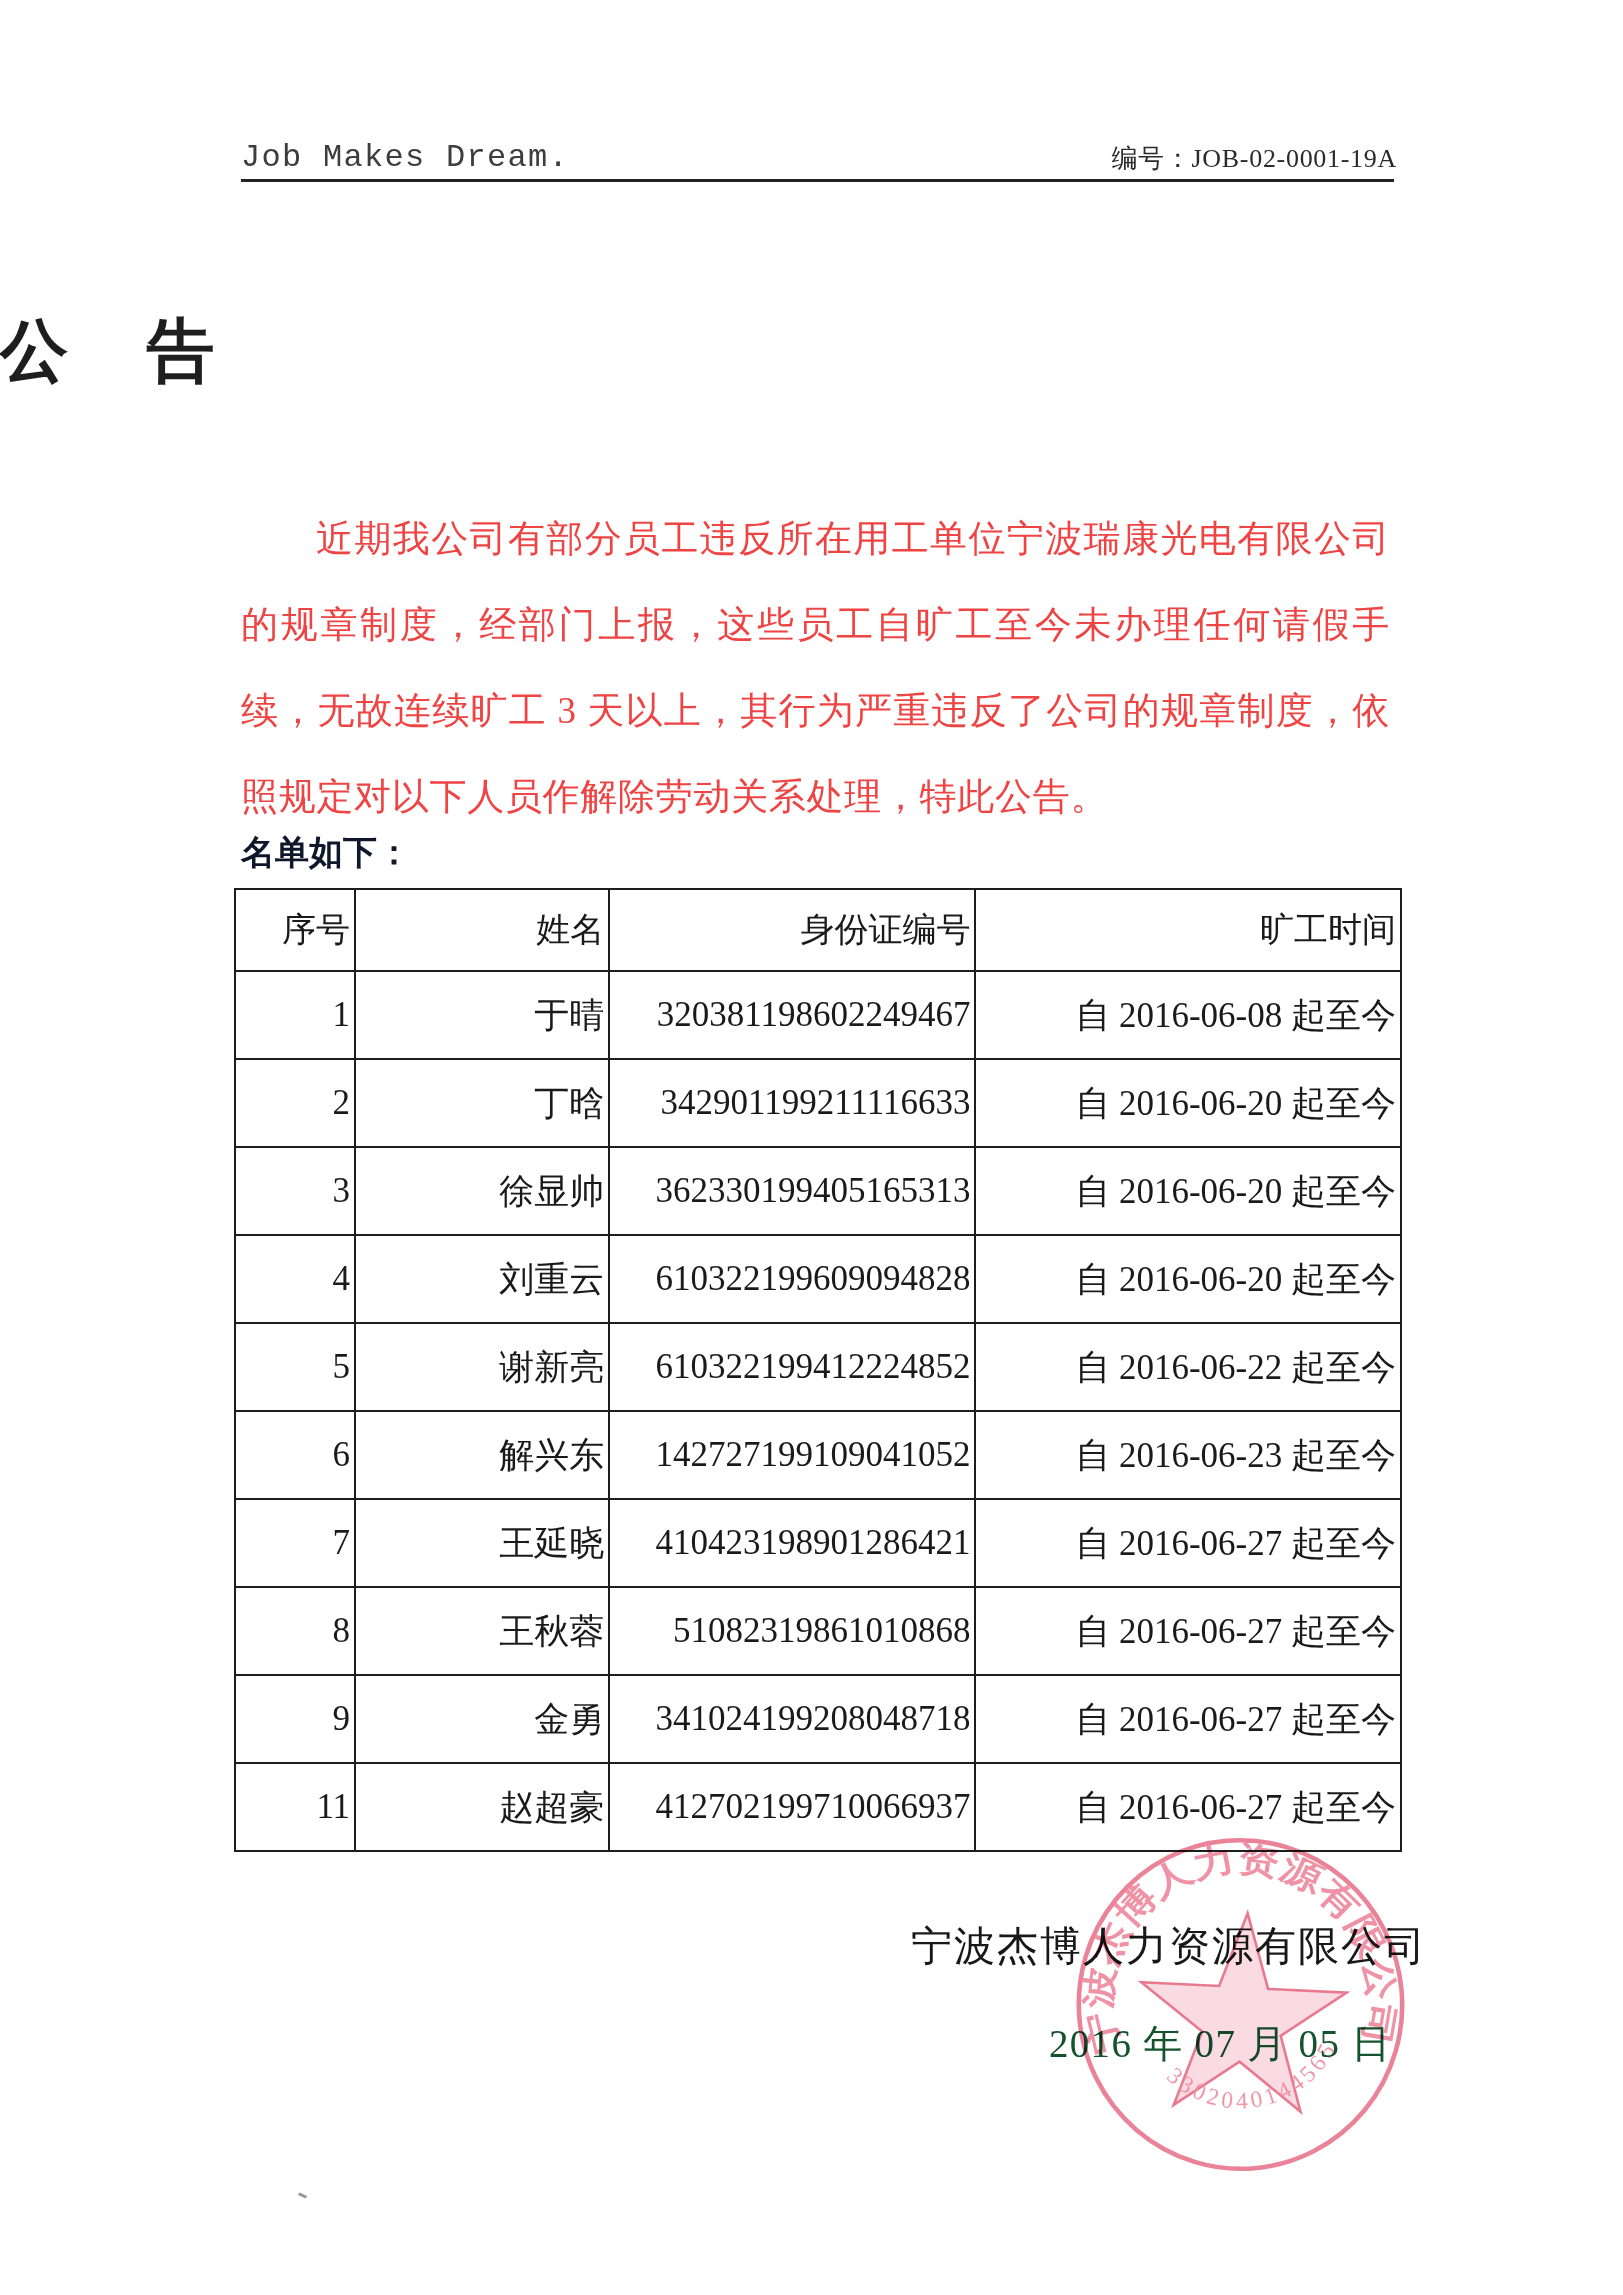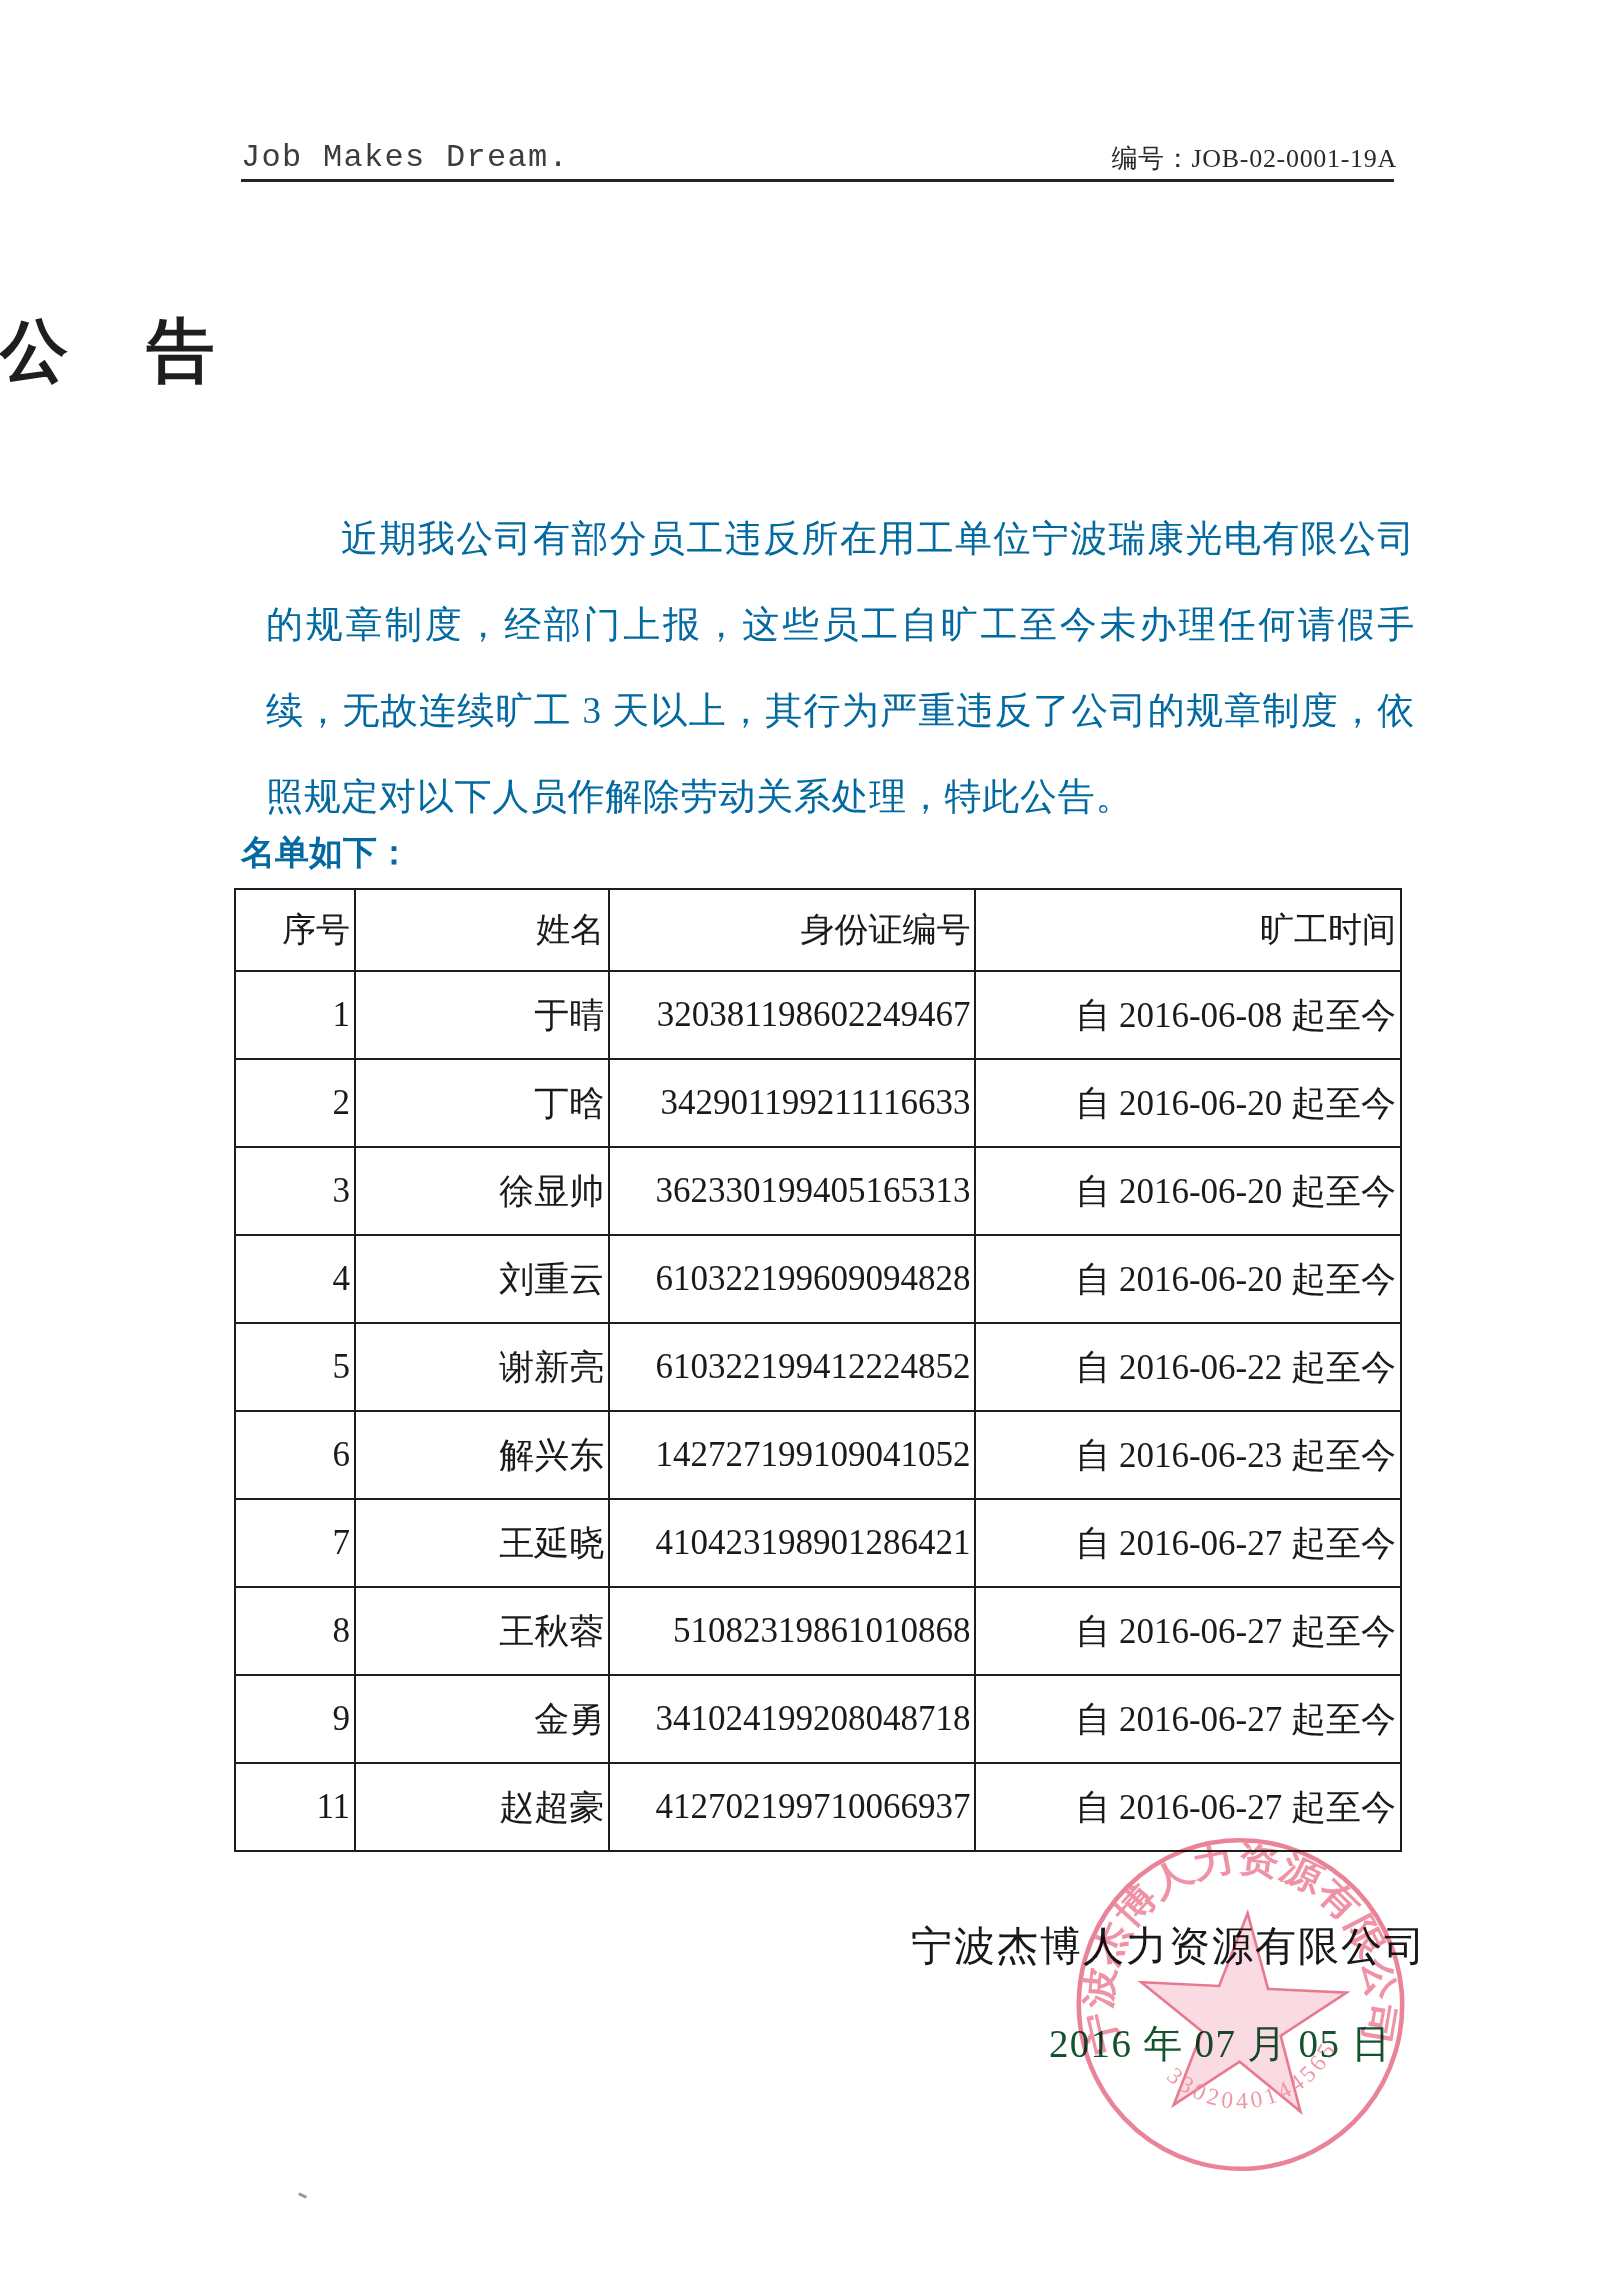--- a/index.html
+++ b/index.html
@@ -30,25 +30,25 @@
   .doc-title{
     position:absolute;left:0;top:306px;width:100%;
     text-align:left;font-size:68px;font-weight:bold;
     letter-spacing:5.2px;color:#1e1e1e;
   }
   
   .paragraph{
     position:absolute;left:241px;top:496px;width:1149px;
     font-size:37px;line-height:86px;
     text-align:justify;text-indent:75px;
-    letter-spacing:0.7px;color:#0369a1;margin-left:25px;
+    letter-spacing:0.7px;color:#ef4444;
   }
   .list-label{
     position:absolute;left:241px;top:830px;
-    font-size:34px;font-weight:bold;color:#0369a1;
+    font-size:34px;font-weight:bold;color:#0f172a;
   }
   
   table.roster{
     position:absolute;left:234px;top:888px;width:1168px;
     border-collapse:collapse;table-layout:fixed;
     font-size:35px;color:#1a1a1a;
   }
   table.roster th, table.roster td{
     border:2px solid #1d1d1d;
     text-align:right;vertical-align:middle;

